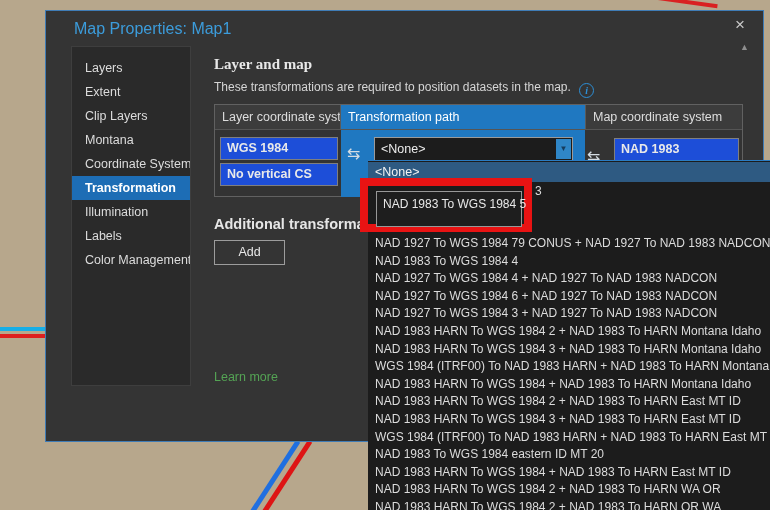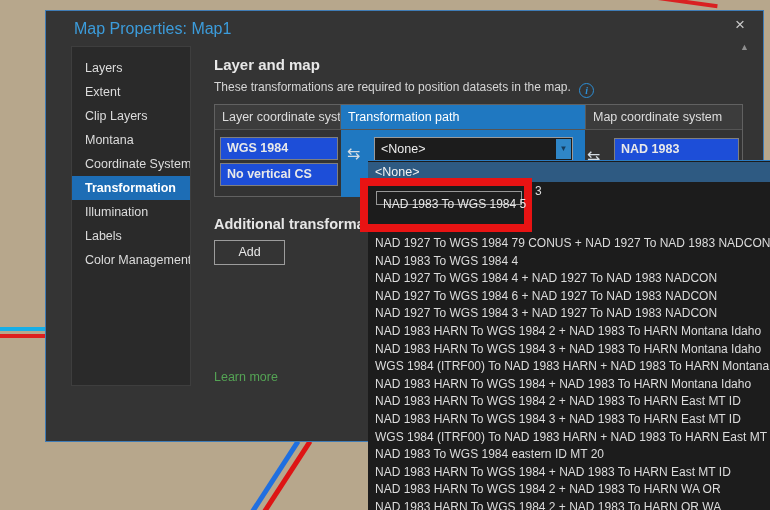--- a/index.html
+++ b/index.html
@@ -45,21 +45,21 @@
   .scroll-up{position:absolute;right:14px;top:32px;color:#8f8f8f;font-size:9px;line-height:9px;}
 
   
   .sidebar{position:absolute;left:25px;top:35px;width:120px;height:340px;
     background:#2a2a2a;border:1px solid #3e3e3e;box-sizing:border-box;padding-top:9px;}
   .side-item{height:24px;line-height:24px;padding-left:13px;font-size:12.5px;color:#dcdcdc;
     white-space:nowrap;overflow:hidden;cursor:default;}
   .side-item.selected{background:#1d6db5;color:#ffffff;font-weight:bold;}
 
   
-  .section-title{position:absolute;left:168px;top:45px;font-size:15px;font-weight:bold;color:#e8e8e8;}
+  .section-title{position:absolute;left:168px;top:45px;font-size:15px;font-weight:bold;color:#e8e8e8;font-family:Liberation Serif, serif;}
   .desc-row{position:absolute;left:168px;top:69px;font-size:12px;color:#d6d6d6;white-space:nowrap;}
   .info-icon{display:inline-block;width:13px;height:13px;border:1.5px solid #2d8fd6;border-radius:50%;
     color:#2d8fd6;font-size:10px;line-height:13px;text-align:center;font-style:italic;
     vertical-align:-3px;margin-left:5px;font-family:"Liberation Serif",serif;font-weight:bold;}
 
   
   .tbl{position:absolute;left:168px;top:93px;width:529px;height:93px;
     border:1px solid #616161;box-sizing:border-box;background:#333333;}
   .tbl-head{display:flex;height:24px;border-bottom:1px solid #555555;}
   .th{font-size:12.5px;color:#dddddd;line-height:24px;padding-left:7px;
@@ -96,21 +96,21 @@
   .dd-none{position:absolute;left:0;top:1px;width:100%;height:20px;background:#2e5a82;
     color:#f2f2f2;font-size:12.5px;line-height:20px;padding-left:7px;box-sizing:border-box;}
   .dd-frag{position:absolute;left:167px;top:23px;color:#dcdcdc;font-size:12px;}
   .dd-items{position:absolute;left:0;top:74px;width:100%;}
   .dd-item{height:17.6px;line-height:17.6px;padding-left:7px;font-size:12px;color:#dcdcdc;
     white-space:nowrap;overflow:hidden;}
 
   
   .red-box{position:absolute;left:360px;top:178px;width:172px;height:54px;z-index:10;
     border:8px solid #e81313;box-sizing:border-box;}
-  .red-box-item{position:absolute;left:8px;top:5px;width:146px;height:14px;background:#1e1e1e;
+  .red-box-item{position:absolute;left:8px;top:5px;width:146px;height:36px;background:#1e1e1e;
     border:1px solid #989898;box-sizing:border-box;color:#e8e8e8;font-size:12px;line-height:24px;
     padding-left:6px;white-space:nowrap;}
 </style>
 </head>
 <body>
 
 <div class="map"></div>
 <div class="track cyan-left"></div>
 <div class="track red-left"></div>
 <div class="track red-top"></div>

